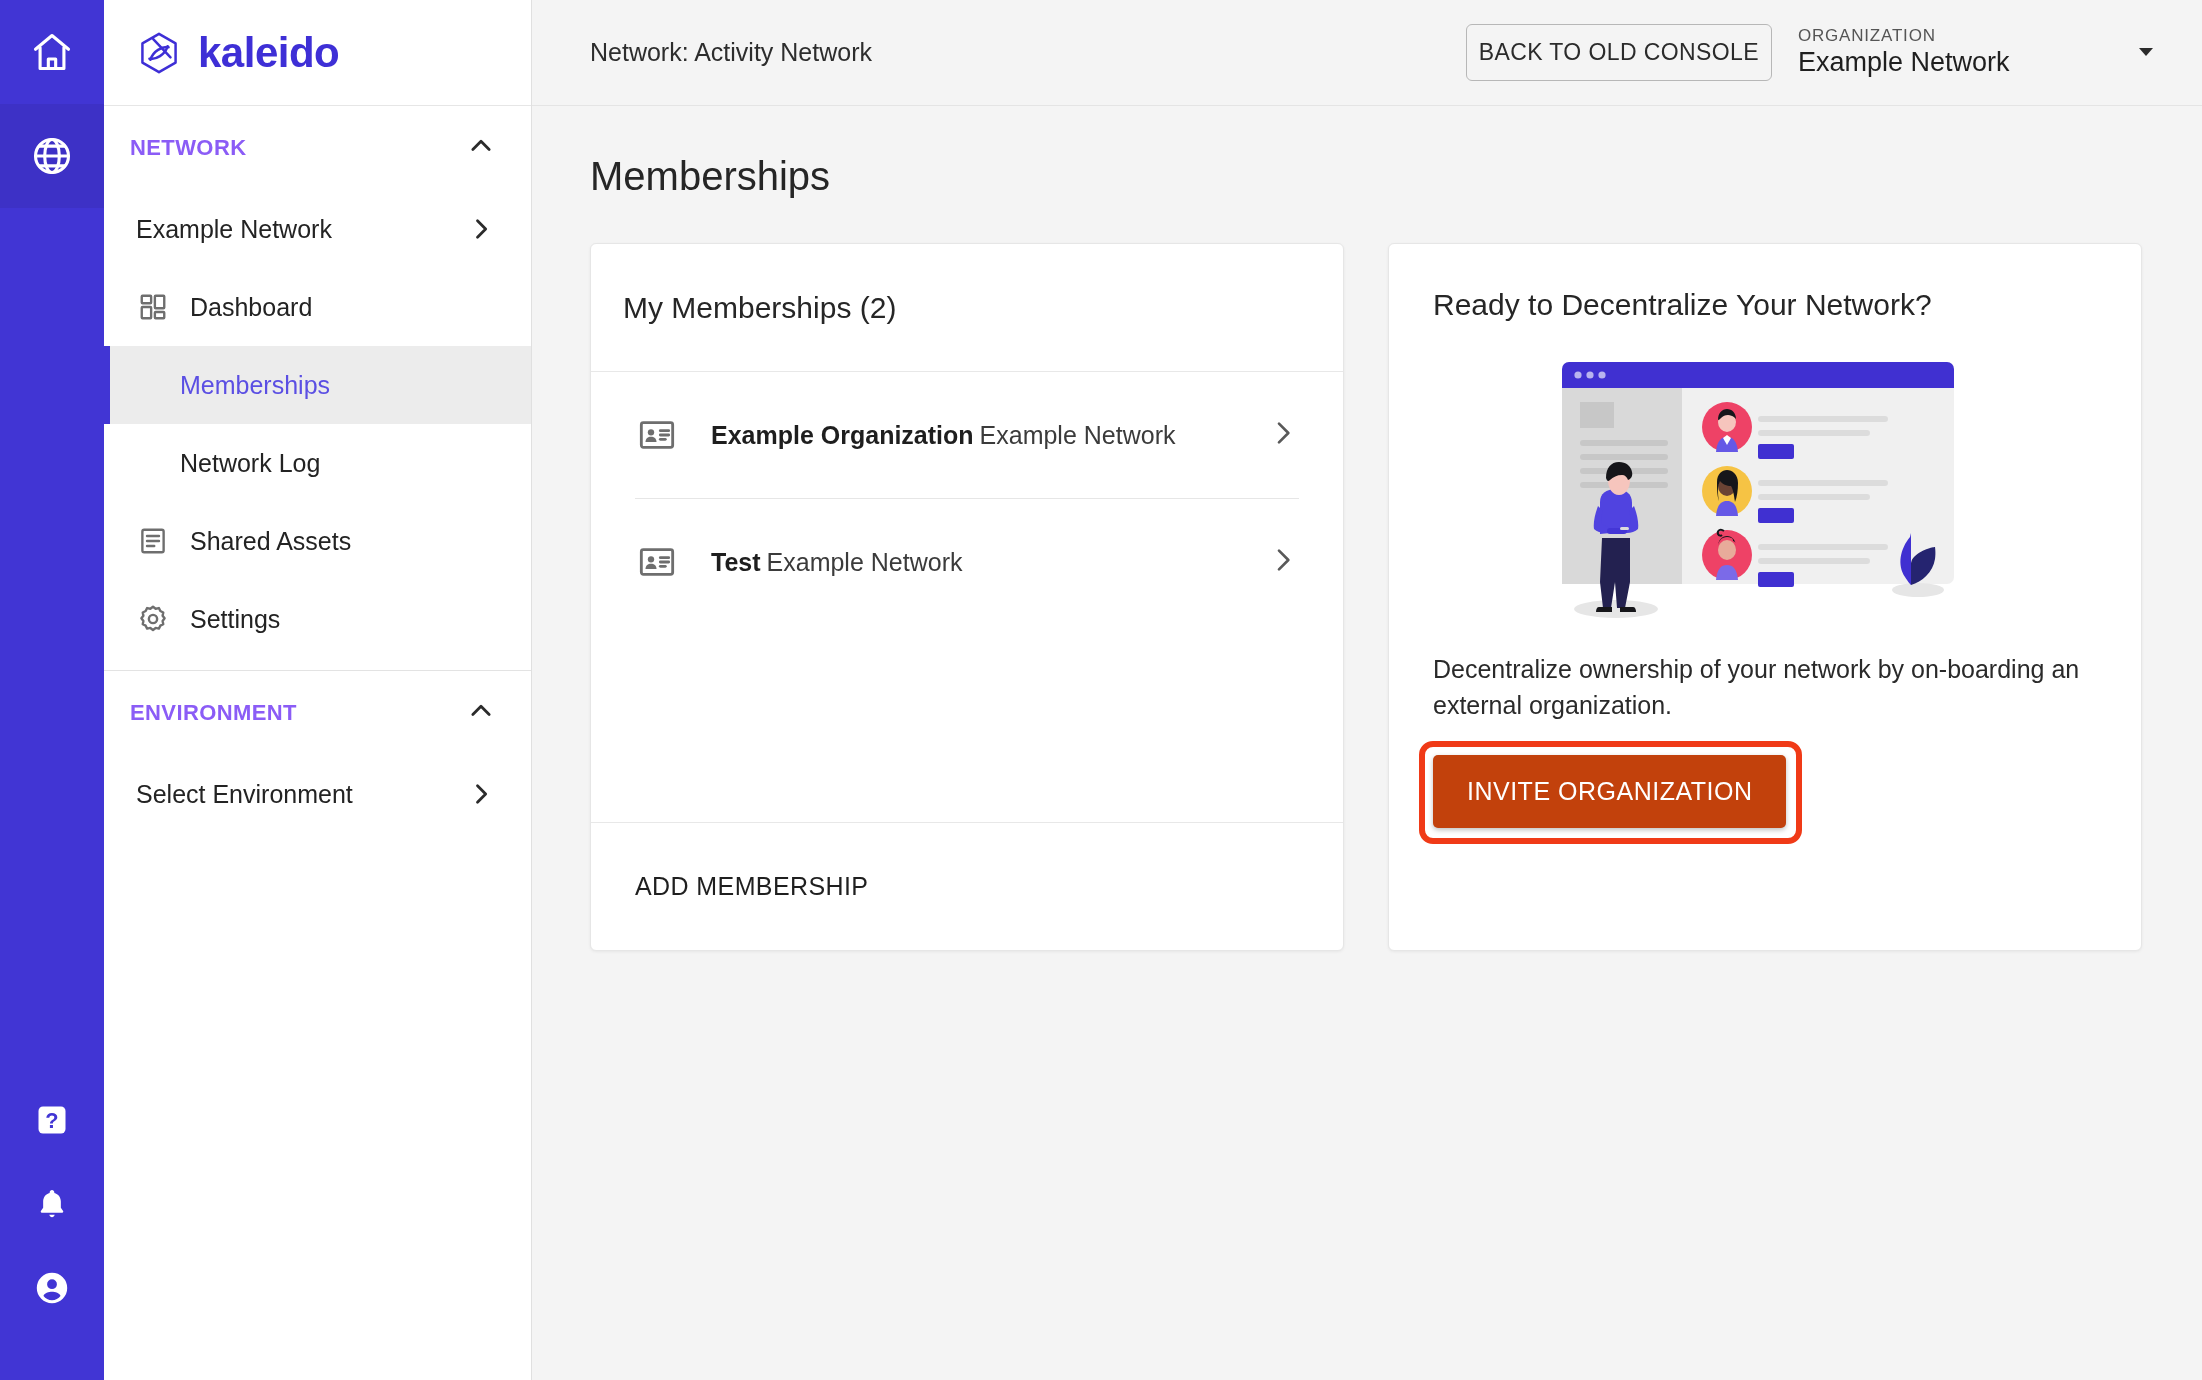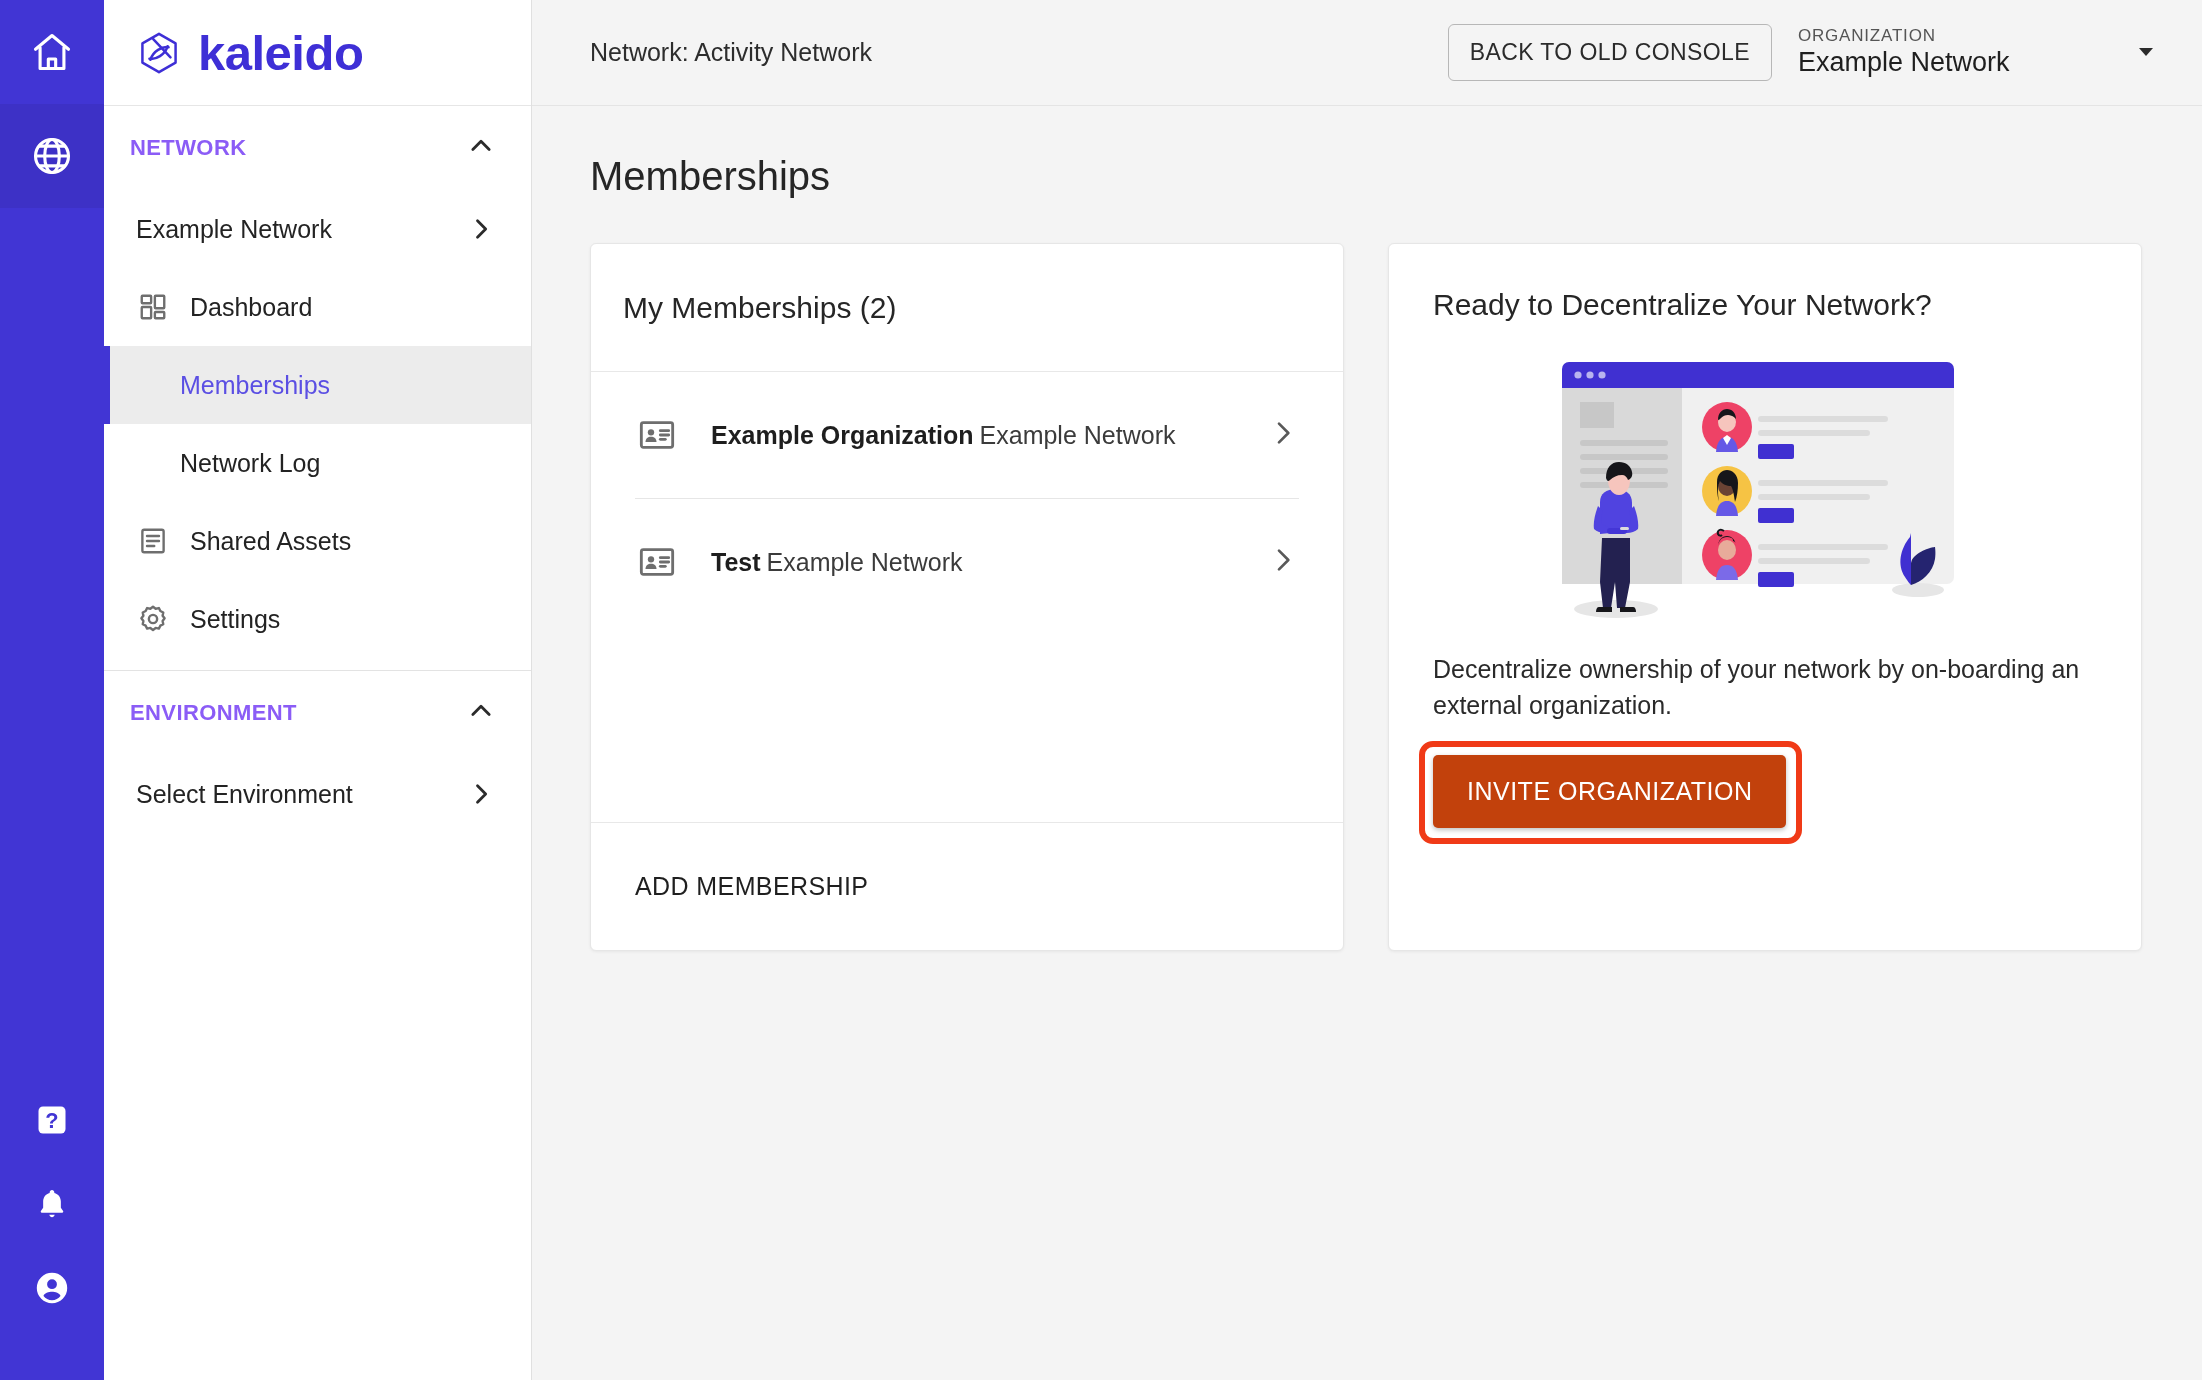--- a/index.html
+++ b/index.html
@@ -70,21 +70,21 @@
   .sidebar-logo {
     height: 106px;
     display: flex;
     align-items: center;
     padding-left: 32px;
     border-bottom: 1px solid #e6e6e6;
     cursor: pointer;
   }
   .logo-mark { width: 46px; height: 46px; flex: 0 0 46px; }
   .logo-text {
-    font-size: 49px;
+    font-size: 42px;
     font-weight: 700;
     color: #3E2FD6;
     letter-spacing: -0.5px;
     margin-left: 16px;
   }
 
   .nav-section-head {
     display: flex;
     align-items: center;
     justify-content: space-between;
@@ -163,21 +163,21 @@
   .topbar-right {
     margin-left: auto;
     display: flex;
     align-items: center;
     gap: 26px;
   }
   .old-console-btn {
     border: 1px solid #b7b7b7;
     border-radius: 6px;
     background: transparent;
-    padding: 14px 21px;
+    padding: 14px 12px;
     font-size: 23px;
     letter-spacing: 0.4px;
     color: #2b2b2b;
     font-family: "Liberation Sans", sans-serif;
     cursor: pointer;
     white-space: nowrap;
   }
   .org-picker {
     display: flex;
     align-items: center;

